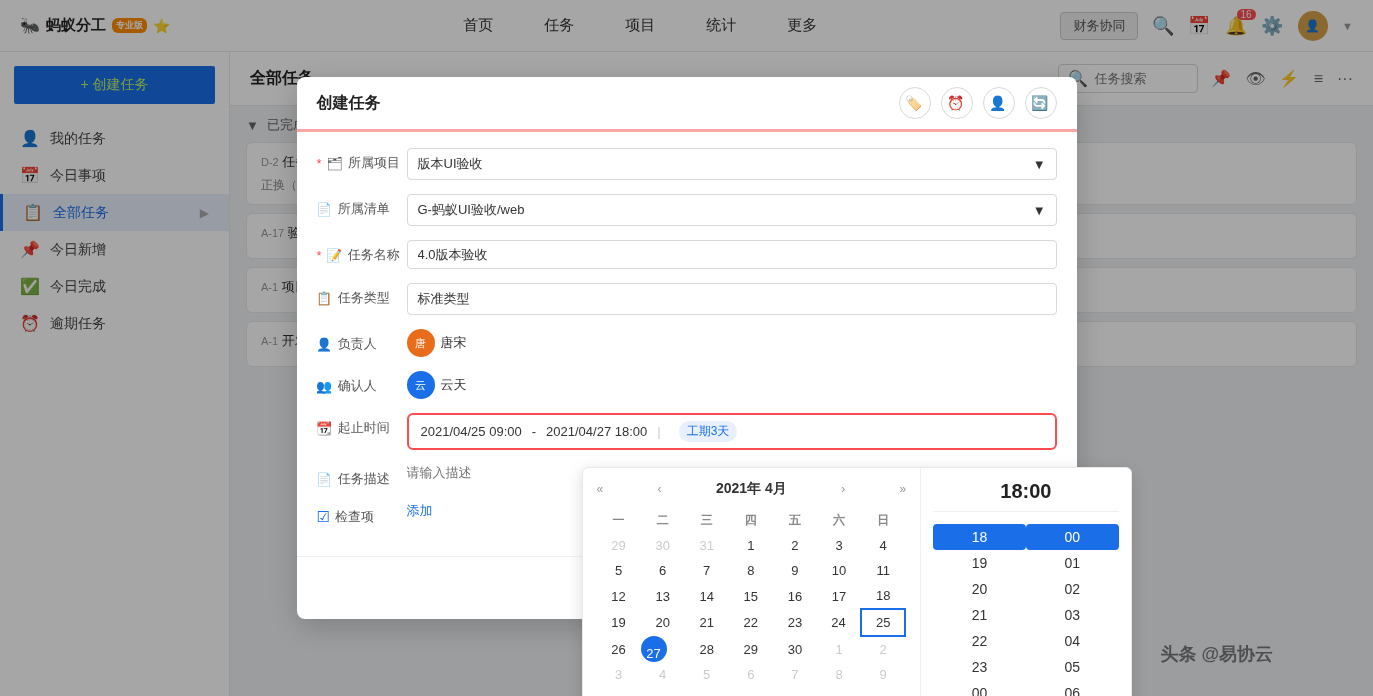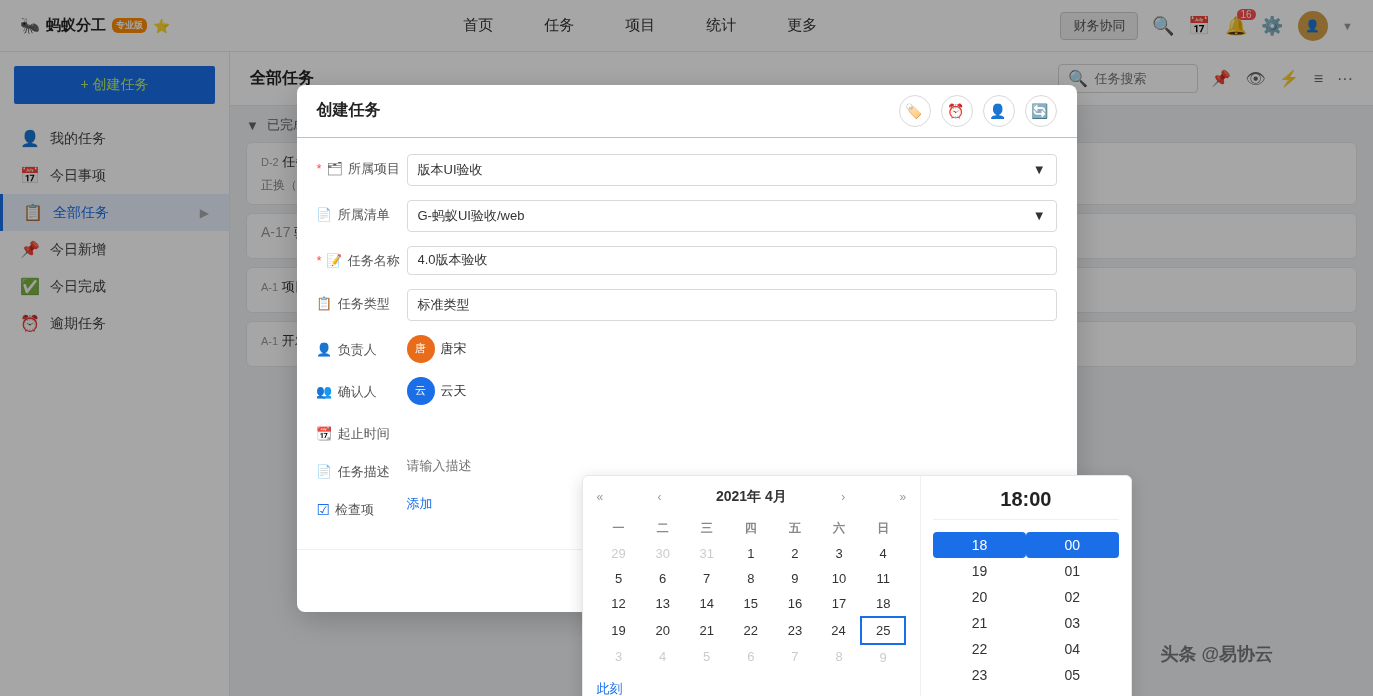--- a/index.html
+++ b/index.html
@@ -45,21 +45,21 @@
     .completed-badge { background: #e0e0e0; color: #666; font-size: 11px; padding: 1px 6px; border-radius: 8px; }
     .task-card { background: #fff; border-radius: 6px; padding: 10px 14px; margin-bottom: 8px; border: 1px solid #e8e8e8; }
     .task-card-title { font-size: 13px; color: #333; margin-bottom: 6px; }
     .task-card-meta { display: flex; align-items: center; gap: 10px; font-size: 12px; color: #888; }
 
     
     .overlay { position: fixed; top: 0; left: 0; right: 0; bottom: 0; background: rgba(0,0,0,0.35); z-index: 100; display: flex; align-items: center; justify-content: center; }
 
     
     .modal { background: #fff; border-radius: 8px; width: 780px; padding: 0; box-shadow: 0 8px 32px rgba(0,0,0,0.2); }
-    .modal-header { display: flex; align-items: center; justify-content: space-between; padding: 10px 20px; border-bottom: 1px solid #fca5a5; }
+    .modal-header { display: flex; align-items: center; justify-content: space-between; padding: 10px 20px; border-bottom: 3px solid #fca5a5; }
     .modal-title { font-size: 16px; font-weight: 600; color: #222; }
     .modal-icons { display: flex; gap: 10px; }
     .modal-icon-btn { width: 32px; height: 32px; border-radius: 50%; border: 1px solid #d9d9d9; display: flex; align-items: center; justify-content: center; cursor: pointer; font-size: 14px; color: #666; }
     .modal-body { padding: 16px 20px; }
     .form-row { display: flex; align-items: flex-start; margin-bottom: 14px; }
     .form-label { width: 90px; font-size: 13px; color: #555; display: flex; align-items: center; gap: 5px; padding-top: 6px; flex-shrink: 0; }
     .required { color: #ff4d4f; }
     .form-value { flex: 1; font-size: 13px; color: #333; }
     .form-select { border: 1px solid #d9d9d9; border-radius: 4px; padding: 6px 10px; font-size: 13px; color: #333; display: flex; align-items: center; justify-content: space-between; cursor: pointer; }
     .form-input { border: 1px solid #d9d9d9; border-radius: 4px; padding: 6px 10px; font-size: 13px; color: #333; width: 100%; }
@@ -196,21 +196,21 @@
           <span style="color:#999;font-size:11px;">D-2</span> 任务可以批量
         </div>
         <div class="task-card-meta">
           <span>正换（徐奥）</span>
           <span>2020.5</span>
           <span>✓ 5/5</span>
         </div>
       </div>
       <div class="task-card">
         <div class="task-card-title">
-          <span style="color:#999;font-size:14px;">A-17</span> 验收报告
+          <span style="color:#999;font-size:11px;">A-17</span> 验收报告
         </div>
       </div>
       <div class="task-card">
         <div class="task-card-title">
           <span style="color:#999;font-size:11px;">A-1</span> 项目合同
         </div>
       </div>
       <div class="task-card">
         <div class="task-card-title">
           <span style="color:#999;font-size:11px;">A-1</span> 开发合作伙伴
@@ -308,20 +308,29 @@
             <div class="assignee-avatar2">云</div>
             <span>云天</span>
           </div>
         </div>
       </div>
 
       <div class="form-row">
         <div class="form-label">
           <span>📆</span>
           <span>起止时间</span>
+        </div>
+        <div class="form-value">
+          <div class="time-field-box">
+            <span>2021/04/25 09:00</span>
+            <span> - </span>
+            <span>2021/04/27 18:00</span>
+            <span class="time-divider">|</span>
+            <span class="workday-badge">工期3天</span>
+          </div>
         </div>
       </div>
 
       <div class="form-row">
         <div class="form-label">
           <span>📄</span>
           <span>任务描述</span>
         </div>
         <div class="form-value">
           <textarea class="form-textarea" rows="1" placeholder="请输入描述" style=""></textarea>
@@ -390,20 +399,29 @@
                 <td>18</td>
               </tr>
               <tr>
                 <td>19</td>
                 <td>20</td>
                 <td>21</td>
                 <td>22</td>
                 <td>23</td>
                 <td>24</td>
                 <td style="border: 2px solid rgb(26, 111, 232); border-radius: 50%; color: rgb(51, 51, 51);">25</td>
+              </tr>
+              <tr>
+                <td>26</td>
+                <td class="today-sel" style="background: rgb(26, 111, 232); color: rgb(255, 255, 255); border-radius: 50%; display: inline-block; width: 26px; height: 26px; line-height: 26px;">27</td>
+                <td>28</td>
+                <td>29</td>
+                <td>30</td>
+                <td class="other-month">1</td>
+                <td class="other-month">2</td>
               </tr>
               <tr>
                 <td class="other-month">3</td>
                 <td class="other-month">4</td>
                 <td class="other-month">5</td>
                 <td class="other-month">6</td>
                 <td class="other-month">7</td>
                 <td class="other-month">8</td>
                 <td class="other-month">9</td>
               </tr>

